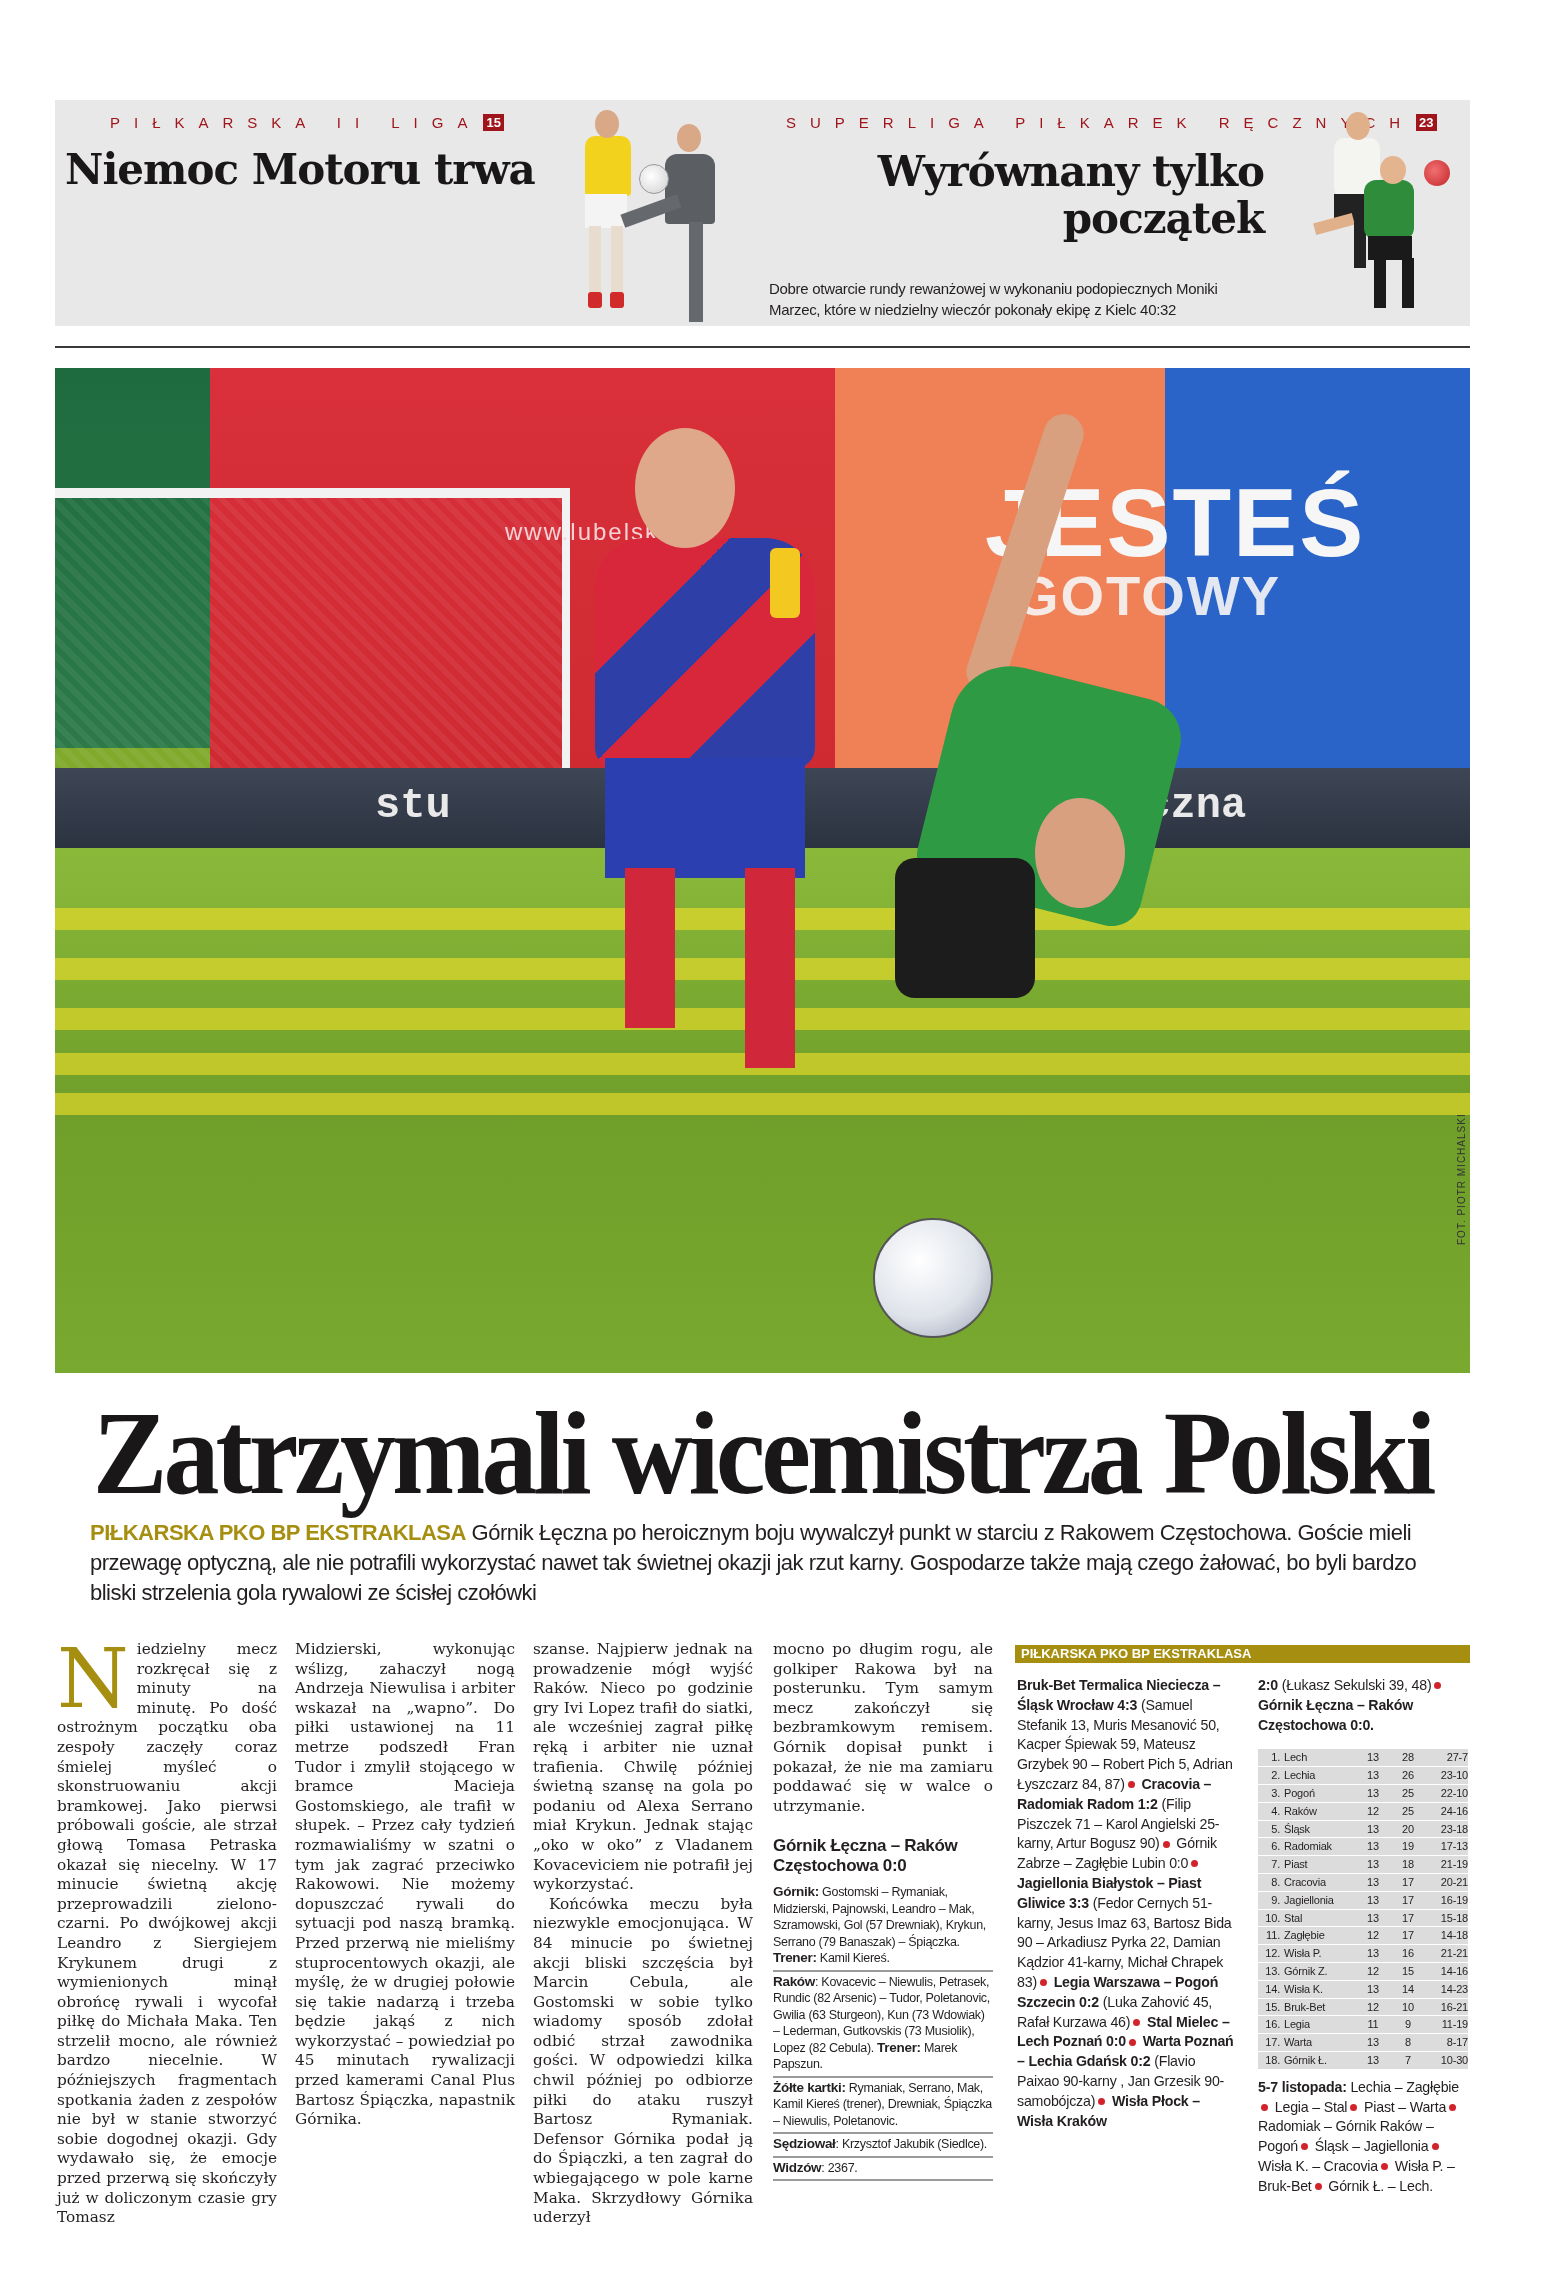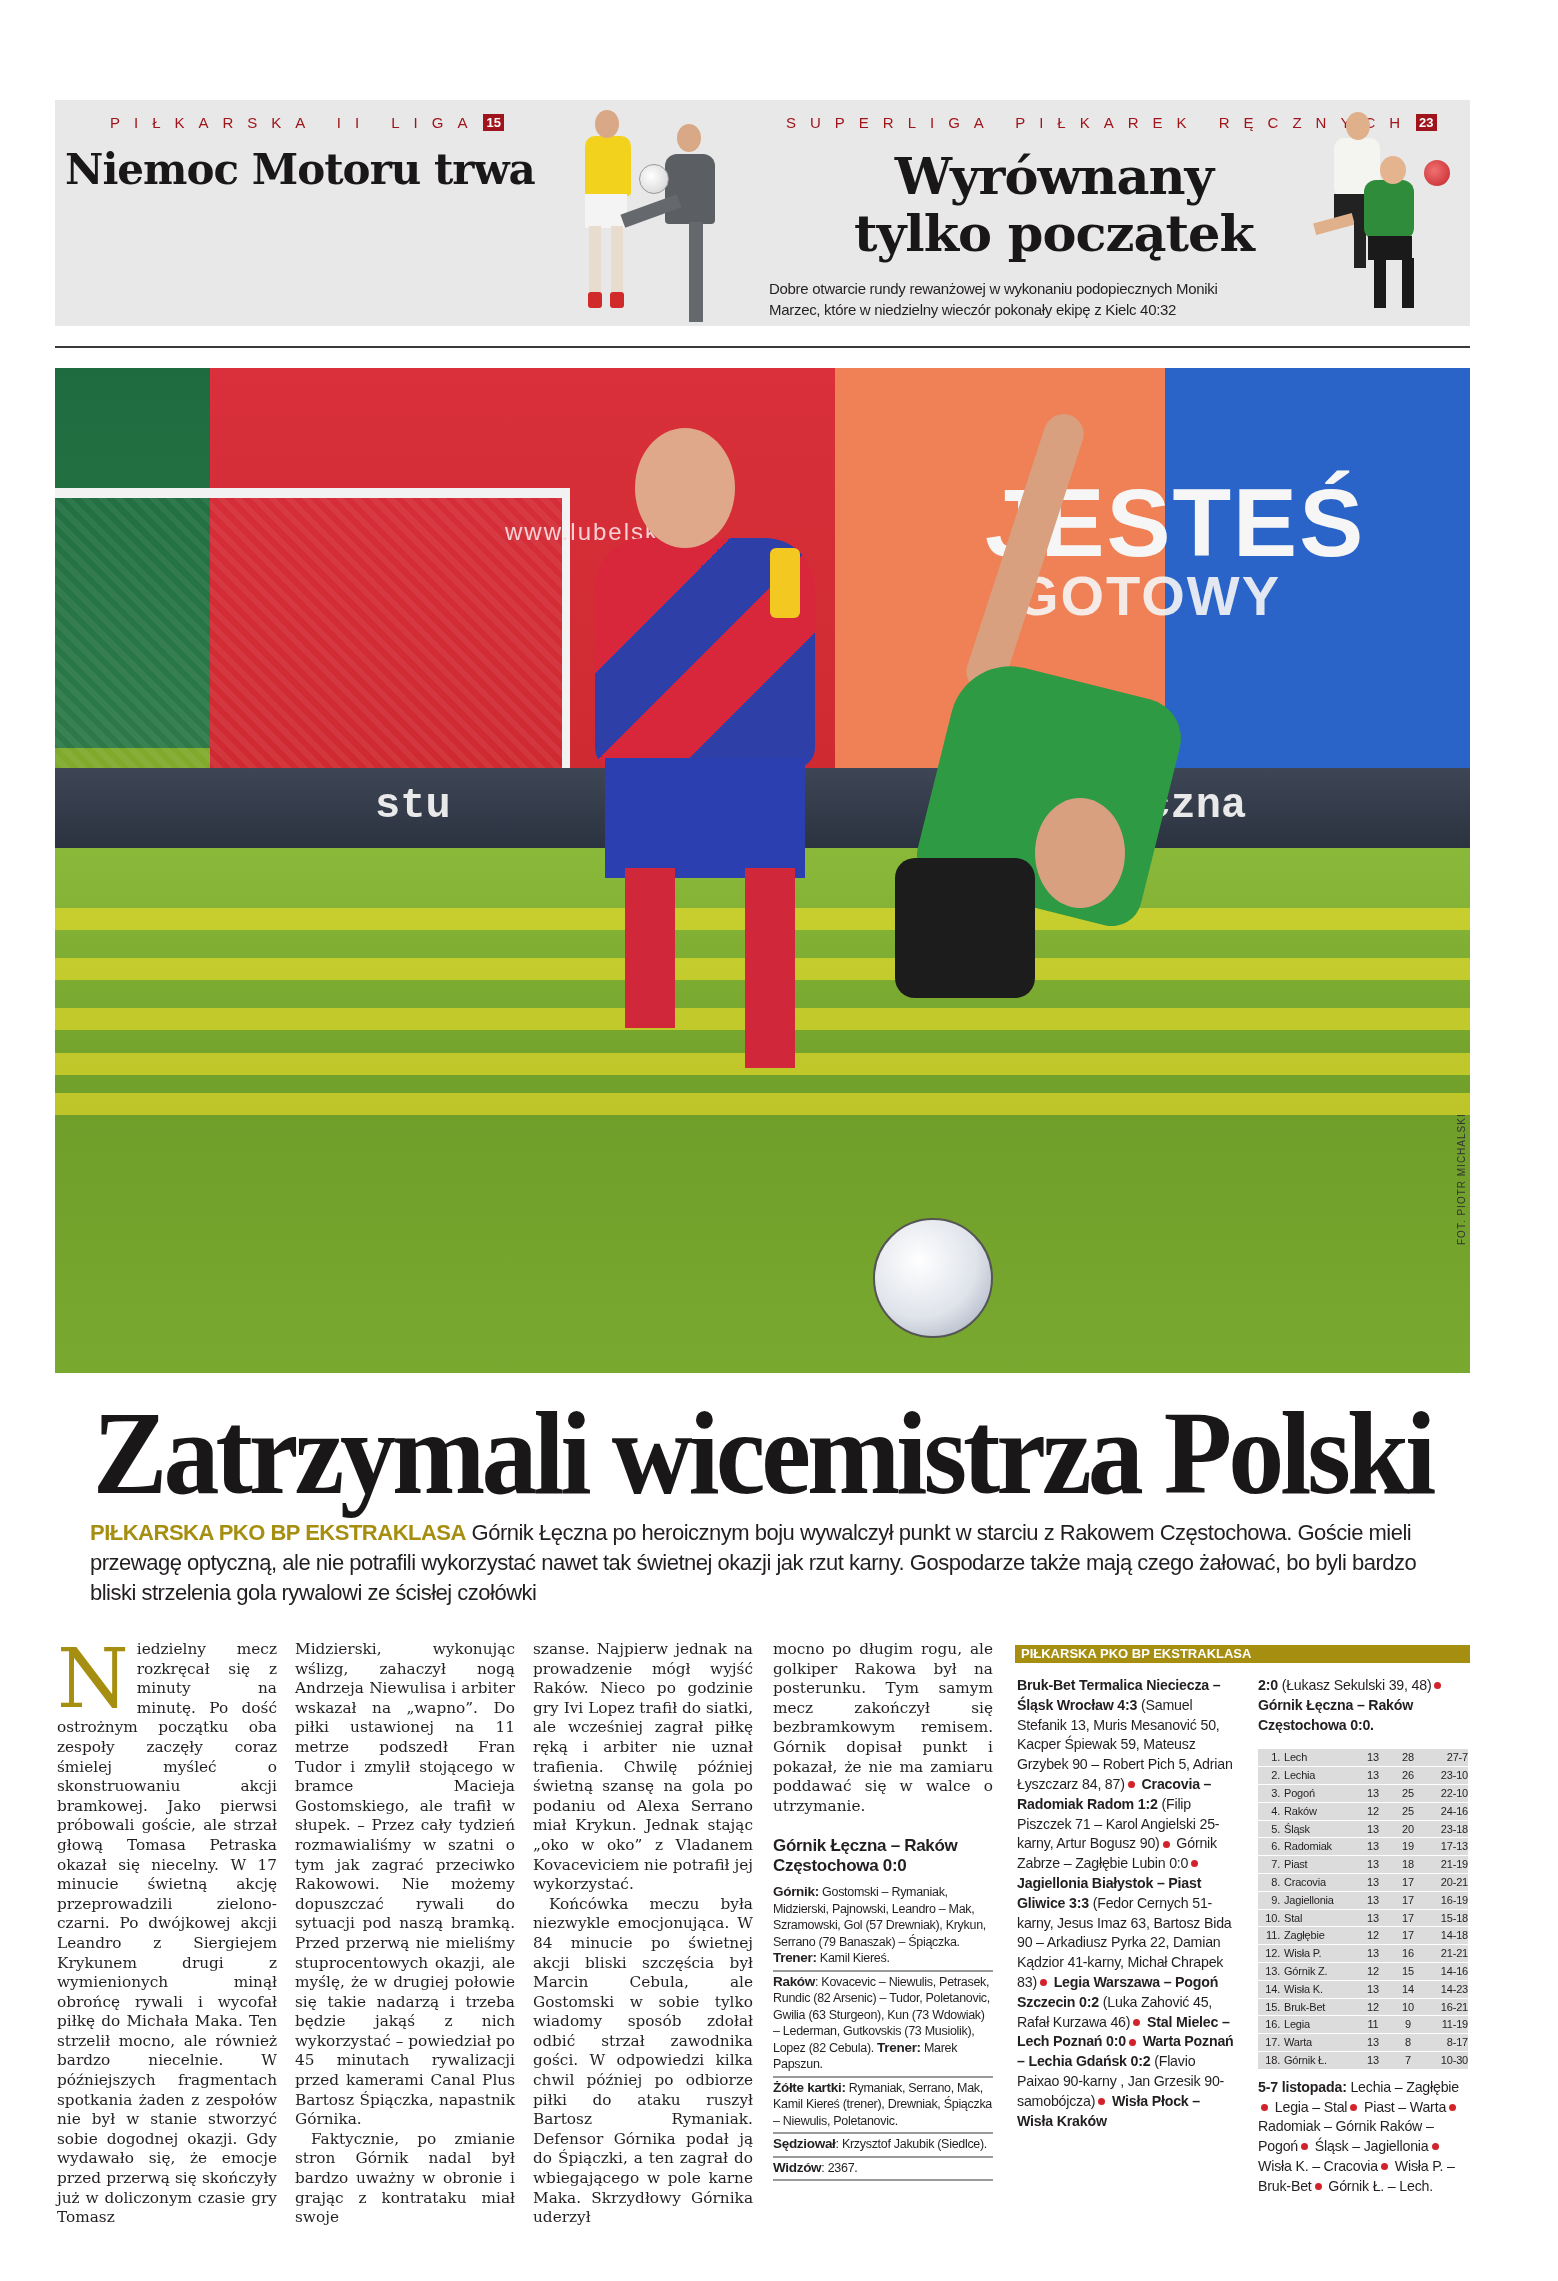--- a/index.html
+++ b/index.html
@@ -9,21 +9,21 @@
   
   .teaser { position: absolute; top: 100px; height: 226px; background: #e8e8e8; overflow: hidden; }
   .teaser.left { left: 55px; width: 776px; }
   .teaser.right { left: 764px; width: 706px; }
   .kicker { font-family: "Liberation Sans", sans-serif; color: #a0151c; letter-spacing: 14px; font-size: 15px; font-weight: 400; text-transform: uppercase; display: flex; align-items: center; }
   .kicker .num { background: #a0151c; color: #fff; letter-spacing: 0; font-weight: 700; font-size: 13px; padding: 1px 3px; margin-left: 2px; }
   .teaser.left .kicker { position: absolute; left: 55px; top: 14px; }
   .teaser.right .kicker { position: absolute; left: 22px; top: 14px; }
   .teaser-title { position: absolute; font-family: "DejaVu Serif", serif; font-weight: 700; color: #1a1718; letter-spacing: -1px; line-height: 1.12; text-align: center; }
   .teaser.left .teaser-title { left: 10px; top: 46px; font-size: 42px; }
-  .teaser.right .teaser-title { left: 80px; top: 48px; width: 420px; text-align: center; font-size: 51px; }
+  .teaser.right .teaser-title { left: 80px; top: 48px; width: 420px; text-align: right; font-size: 42px; }
   .teaser-lead { position: absolute; font-family: "Liberation Sans", sans-serif; font-size: 15px; line-height: 21px; color: #231f20; letter-spacing: -0.3px; }
   .teaser.left .teaser-lead { left: 5px; top: 120px; width: 440px; }
   .teaser.right .teaser-lead { left: 5px; top: 178px; width: 500px; }
 
   
   .fig { position: absolute; }
   .p-yellow .torso { position: absolute; left: 10px; top: 30px; width: 46px; height: 60px; background: #f2d21d; border-radius: 10px 10px 4px 4px; }
   .p-yellow .head { position: absolute; left: 20px; top: 4px; width: 24px; height: 28px; background: #d9a886; border-radius: 50%; }
   .p-yellow .shorts { position: absolute; left: 10px; top: 88px; width: 42px; height: 34px; background: #f4f4f4; }
   .p-yellow .leg1 { position: absolute; left: 14px; top: 120px; width: 12px; height: 70px; background: #e8dccf; }
@@ -214,21 +214,20 @@
   <span class="lead-kicker">PIŁKARSKA PKO BP EKSTRAKLASA</span>
   <span>Górnik Łęczna po heroicznym boju wywalczył punkt w starciu z Rakowem Częstochowa. Goście mieli przewagę optyczną, ale nie potrafili wykorzystać nawet tak świetnej okazji jak rzut karny. Gospodarze także mają czego żałować, bo byli bardzo bliski strzelenia gola rywalowi ze ścisłej czołówki</span>
 </div>
 
 <div class="col col1">
   <span class="dropcap">N</span>
   <p>iedzielny mecz rozkręcał się z minuty na minutę. Po dość ostrożnym początku oba zespoły zaczęły coraz śmielej myśleć o skonstruowaniu akcji bramkowej. Jako pierwsi próbowali goście, ale strzał głową Tomasa Petraska okazał się niecelny. W 17 minucie świetną akcję przeprowadzili zielono-czarni. Po dwójkowej akcji Leandro z Siergiejem Krykunem drugi z wymienionych minął obrońcę rywali i wycofał piłkę do Michała Maka. Ten strzelił mocno, ale również bardzo niecelnie. W późniejszych fragmentach spotkania żaden z zespołów nie był w stanie stworzyć sobie dogodnej okazji. Gdy wydawało się, że emocje przed przerwą się skończyły już w doliczonym czasie gry Tomasz</p>
 </div>
 <div class="col col2">
   <p>Midzierski, wykonując wślizg, zahaczył nogą Andrzeja Niewulisa i arbiter wskazał na „wapno”. Do piłki ustawionej na 11 metrze podszedł Fran Tudor i zmylił stojącego w bramce Macieja Gostomskiego, ale trafił w słupek. – Przez cały tydzień rozmawialiśmy w szatni o tym jak zagrać przeciwko Rakowowi. Nie możemy dopuszczać rywali do sytuacji pod naszą bramką. Przed przerwą nie mieliśmy stuprocentowych okazji, ale myślę, że w drugiej połowie się takie nadarzą i trzeba będzie jakąś z nich wykorzystać – powiedział po 45 minutach rywalizacji przed kamerami Canal Plus Bartosz Śpiączka, napastnik Górnika.</p>
-  <p class="indent">Faktycznie, po zmianie stron Górnik nadal był bardzo uważny w obronie i grając z kontrataku miał swoje</p>
 </div>
 <div class="col col3">
   <p>szanse. Najpierw jednak na prowadzenie mógł wyjść Raków. Nieco po godzinie gry Ivi Lopez trafił do siatki, ale wcześniej zagrał piłkę ręką i arbiter nie uznał trafienia. Chwilę później świetną szansę na gola po podaniu od Alexa Serrano miał Krykun. Jednak stając „oko w oko” z Vladanem Kovaceviciem nie potrafił jej wykorzystać.</p>
   <p class="indent">Końcówka meczu była niezwykle emocjonująca. W 84 minucie po świetnej akcji bliski szczęścia był Marcin Cebula, ale Gostomski w sobie tylko wiadomy sposób zdołał odbić strzał zawodnika gości. W odpowiedzi kilka chwil później po odbiorze piłki do ataku ruszył Bartosz Rymaniak. Defensor Górnika podał ją do Śpiączki, a ten zagrał do wbiegającego w pole karne Maka. Skrzydłowy Górnika uderzył</p>
 </div>
 <div class="col col4">
   <p>mocno po długim rogu, ale golkiper Rakowa był na posterunku. Tym samym mecz zakończył się bezbramkowym remisem. Górnik dopisał punkt i pokazał, że nie ma zamiaru poddawać się w walce o utrzymanie.</p>
   <div class="matchbox">
     <div class="mtitle">Górnik Łęczna – Raków Częstochowa 0:0</div>
     <div class="mpart">

